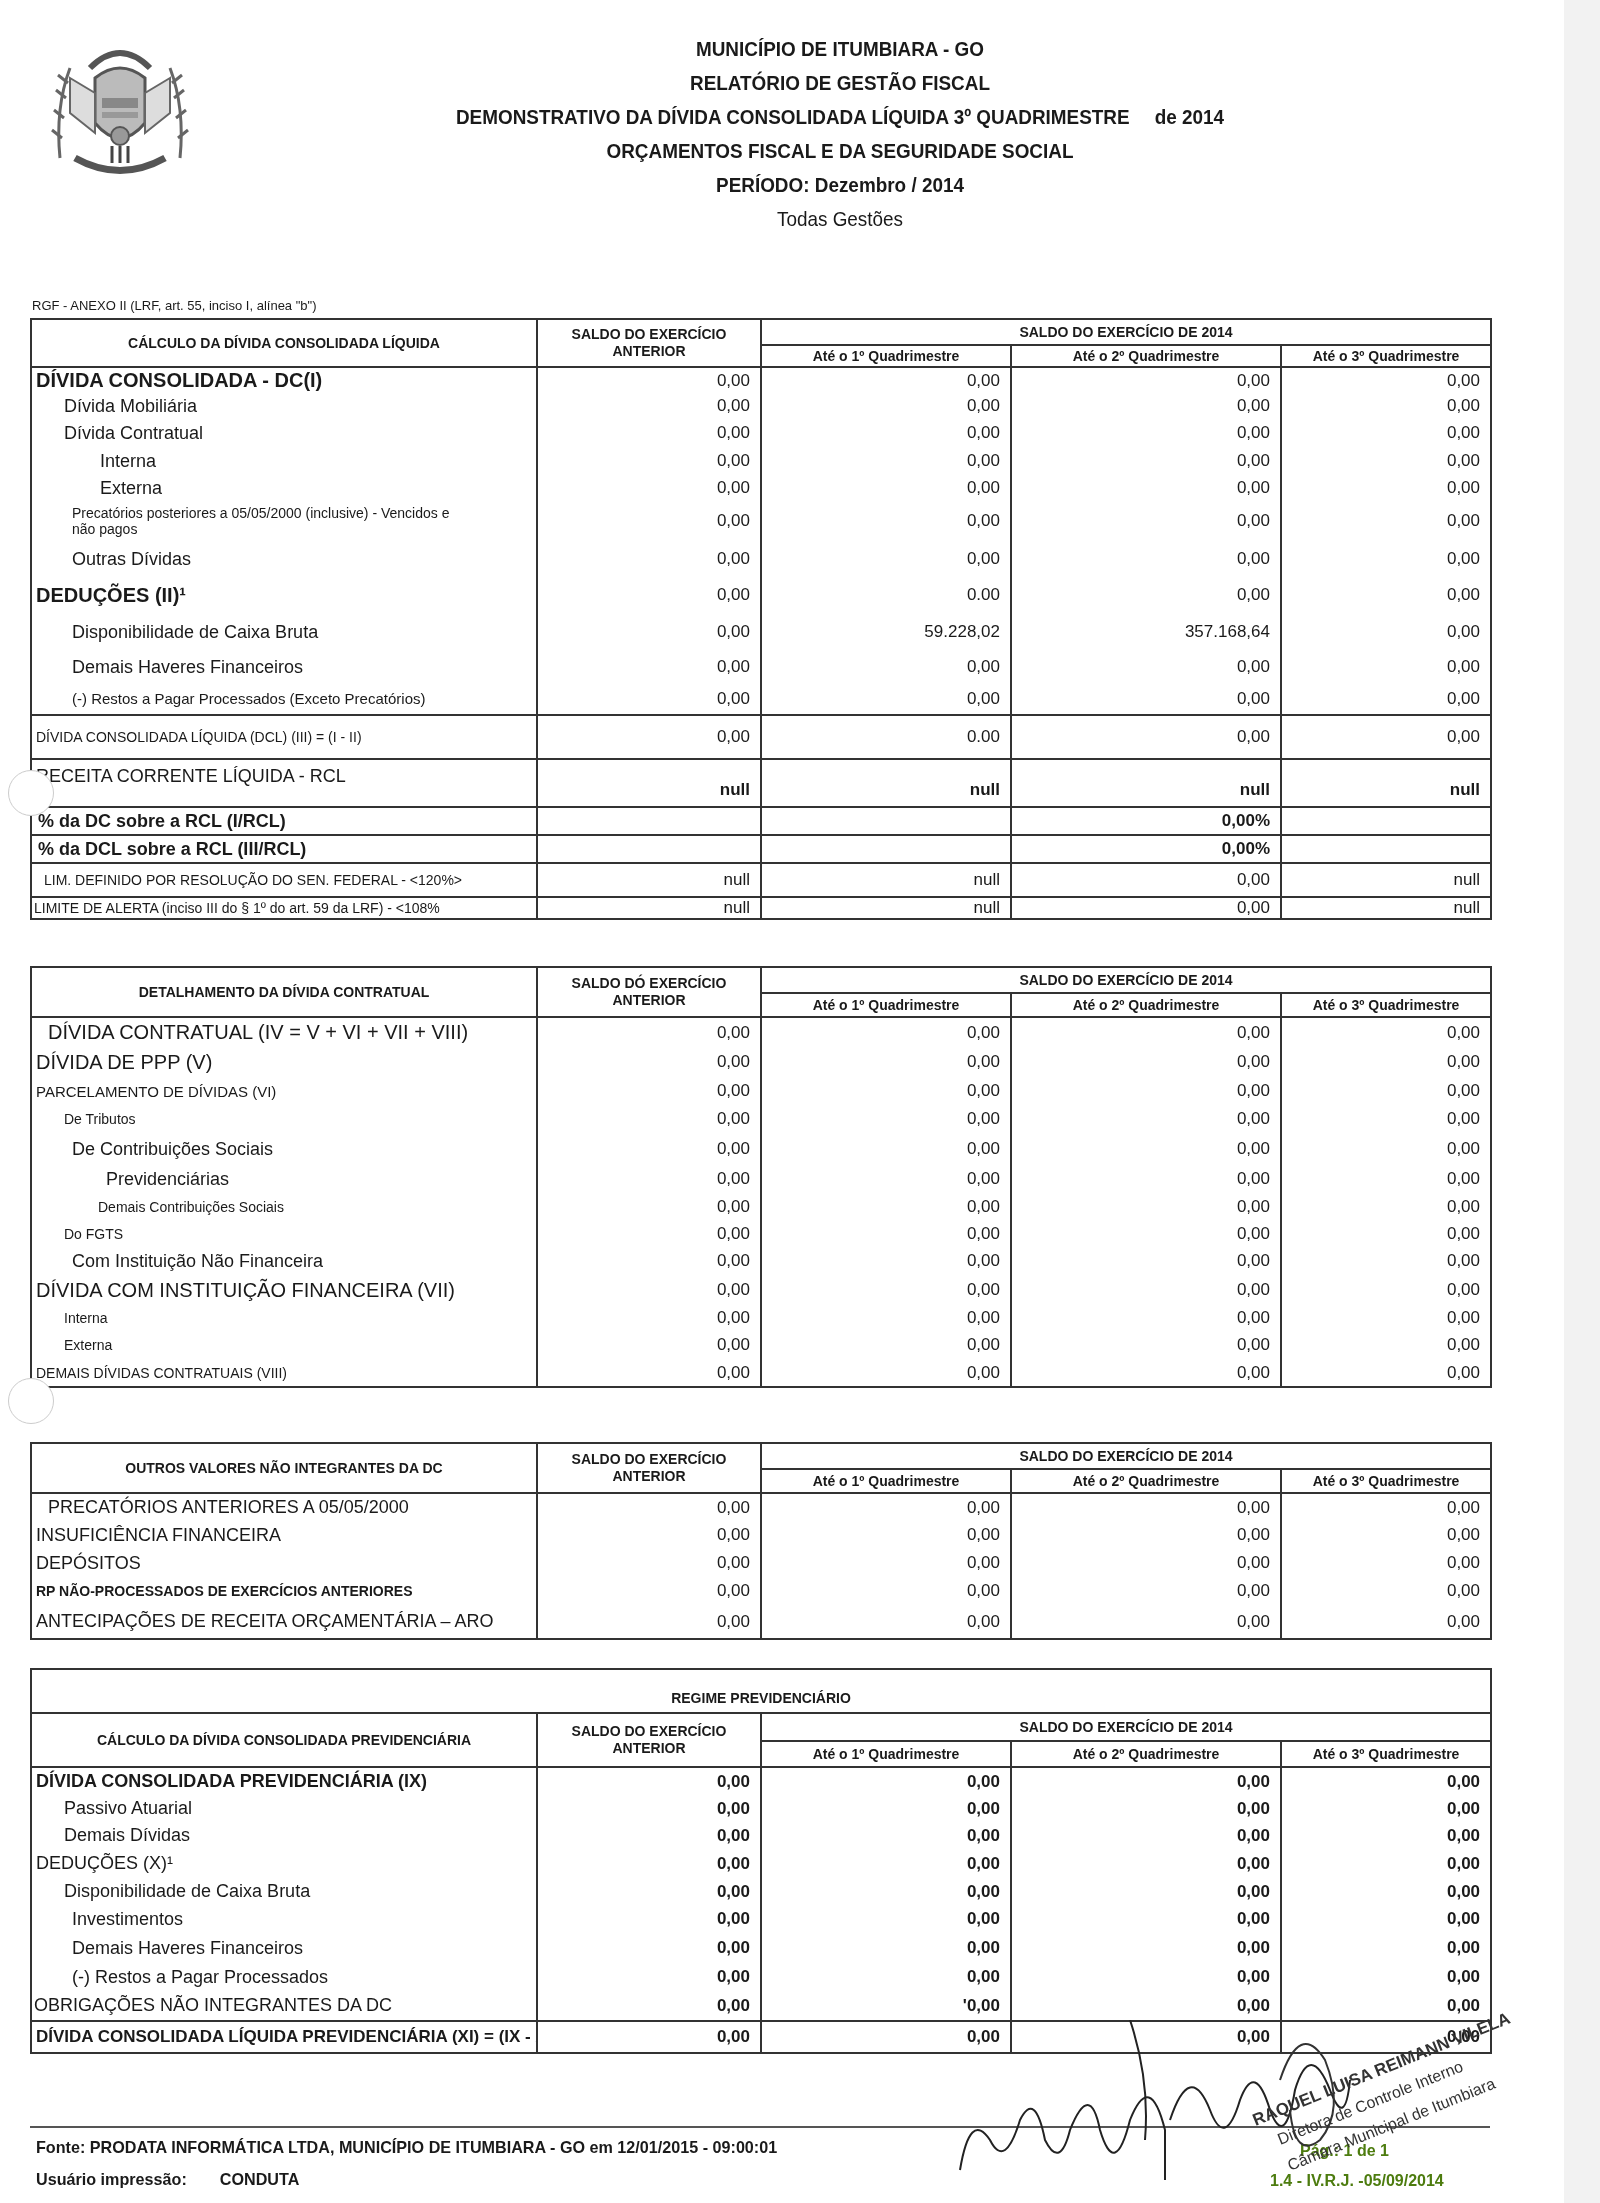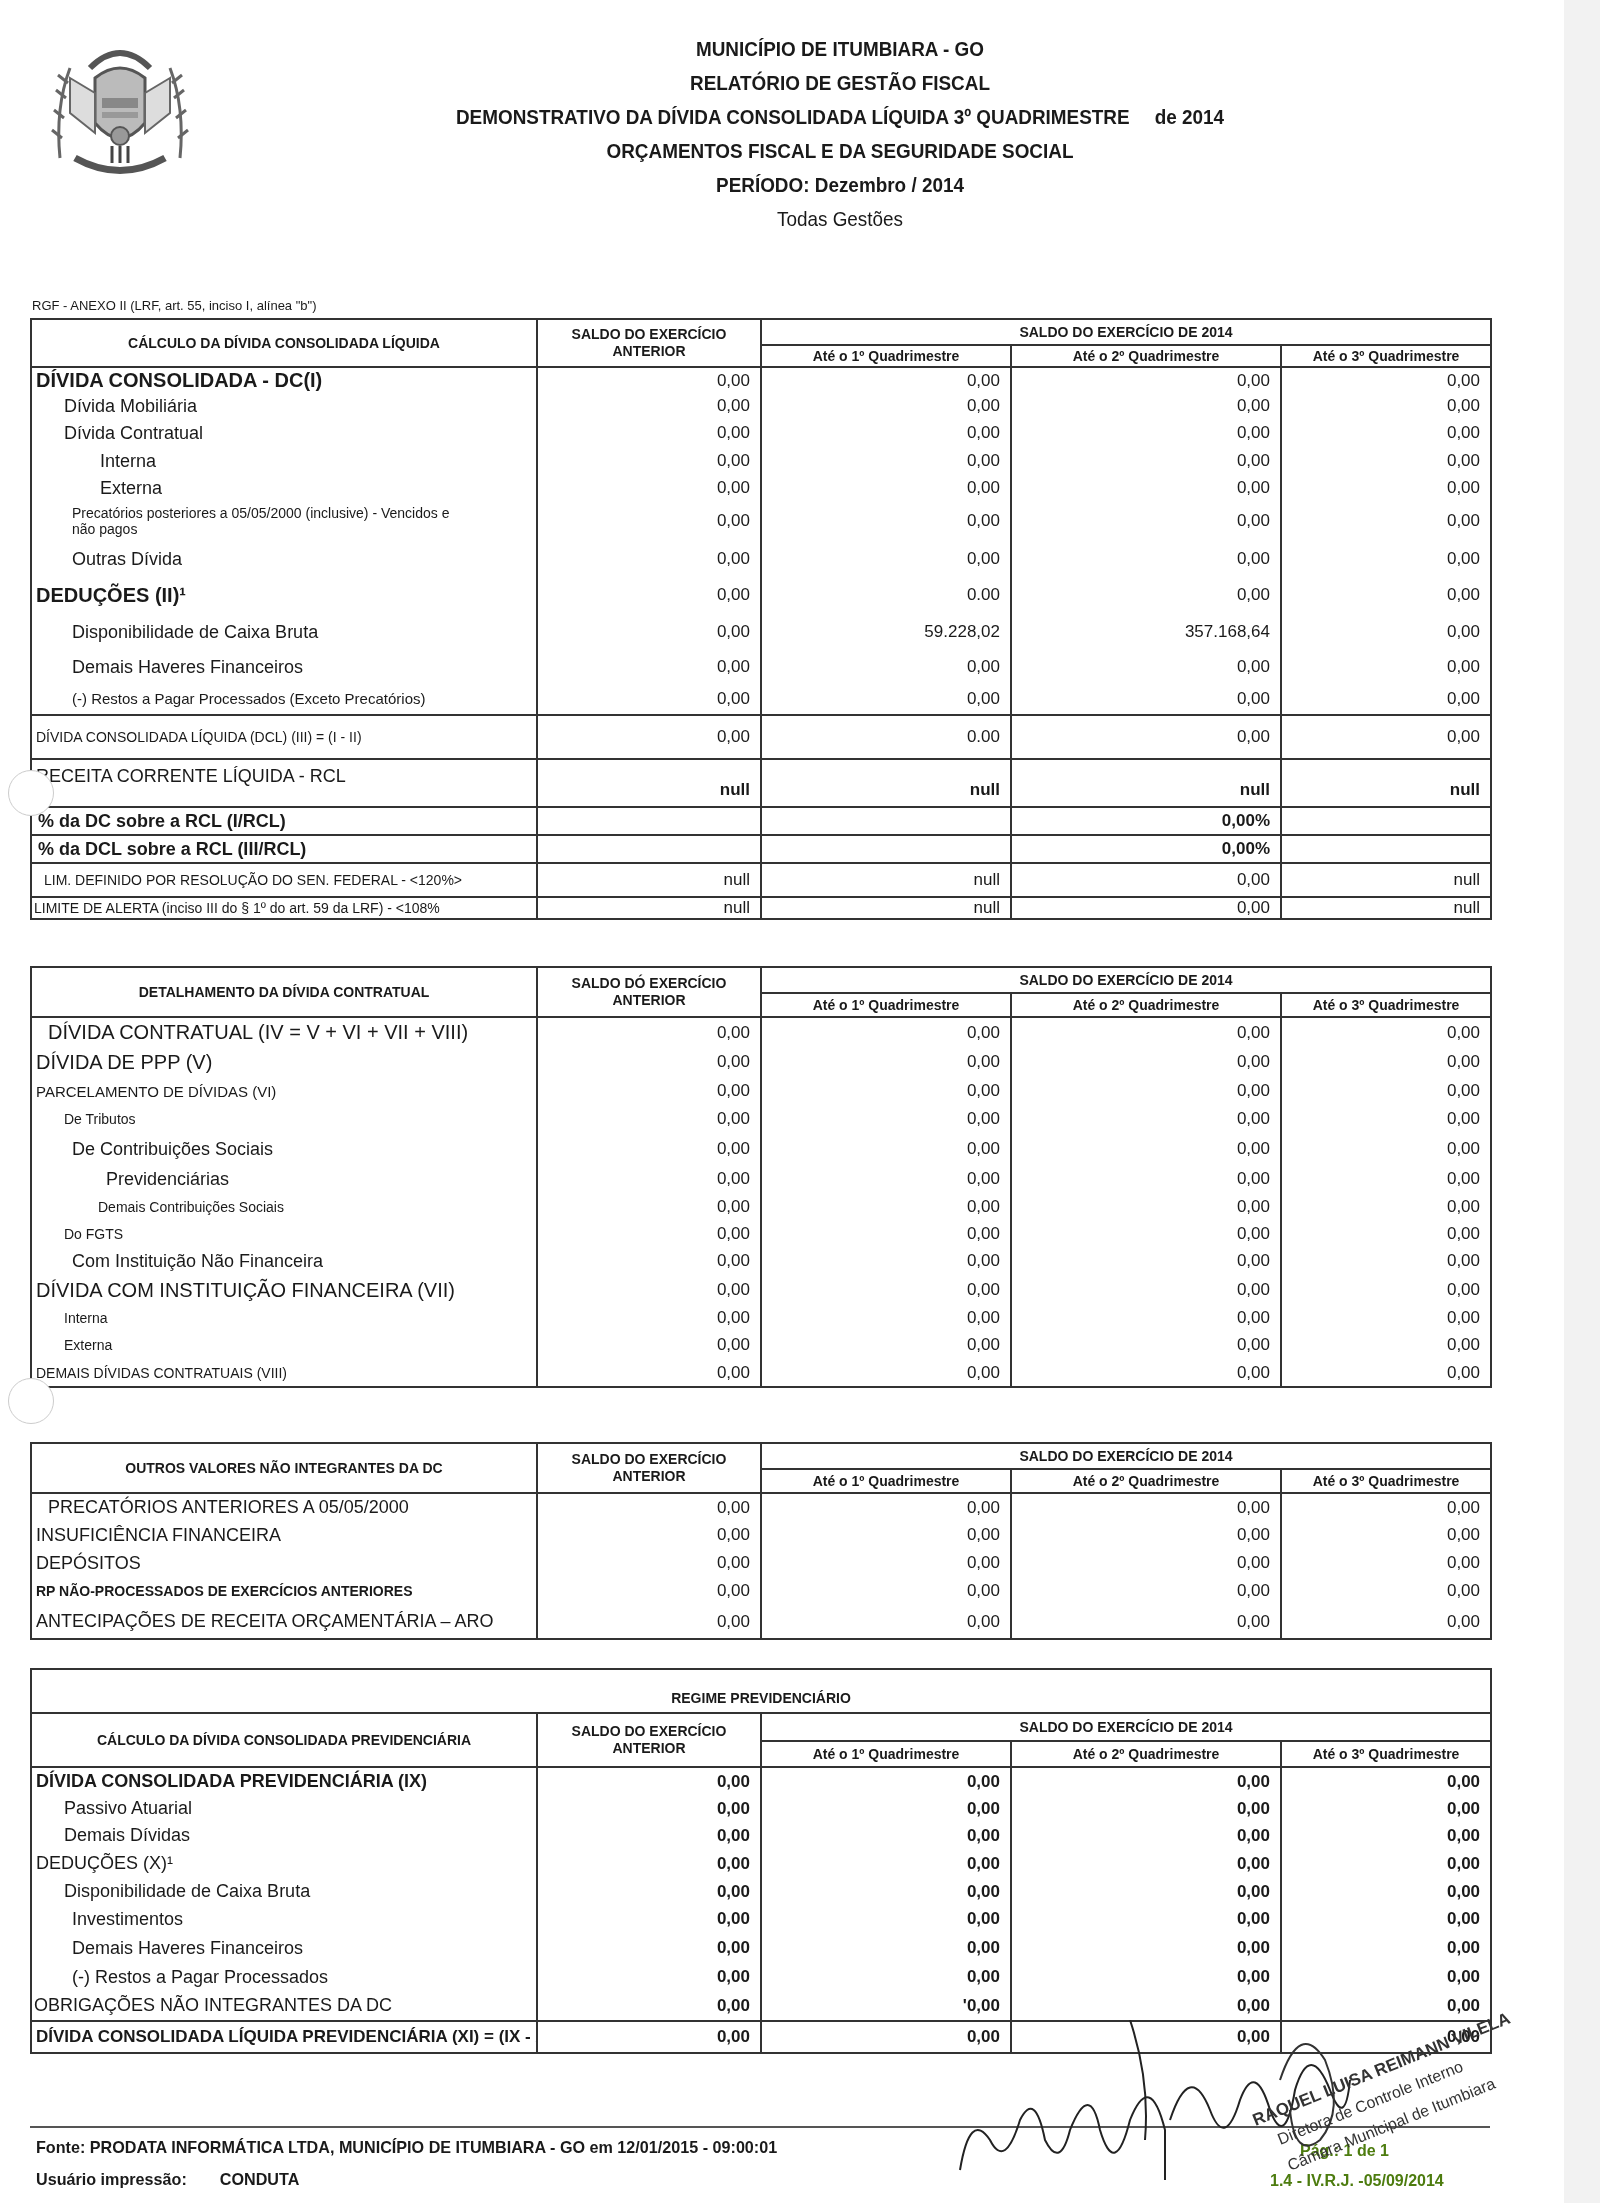--- a/index.html
+++ b/index.html
@@ -122,21 +122,21 @@
         <td class="num">0,00</td>
   </tr>
   <tr style="height:40px">
     <td class="lbl f14 i2" style="line-height:16px"><span>Precatórios posteriores a 05/05/2000 (inclusive) - Vencidos e</span><br><span>não pagos</span></td>
     <td class="num">0,00</td>
         <td class="num">0,00</td>
         <td class="num">0,00</td>
         <td class="num">0,00</td>
   </tr>
   <tr style="height:36px">
-    <td class="lbl f18 i2">Outras Dívida</td>
+    <td class="lbl f18 i2">Outras Dívidas</td>
     <td class="num">0,00</td>
         <td class="num">0,00</td>
         <td class="num">0,00</td>
         <td class="num">0,00</td>
   </tr>
   <tr style="height:36px">
     <td class="lbl f20 b" style="padding-left:4px">DEDUÇÕES (II)¹</td>
     <td class="num">0,00</td>
         <td class="num">0.00</td>
         <td class="num">0,00</td>

